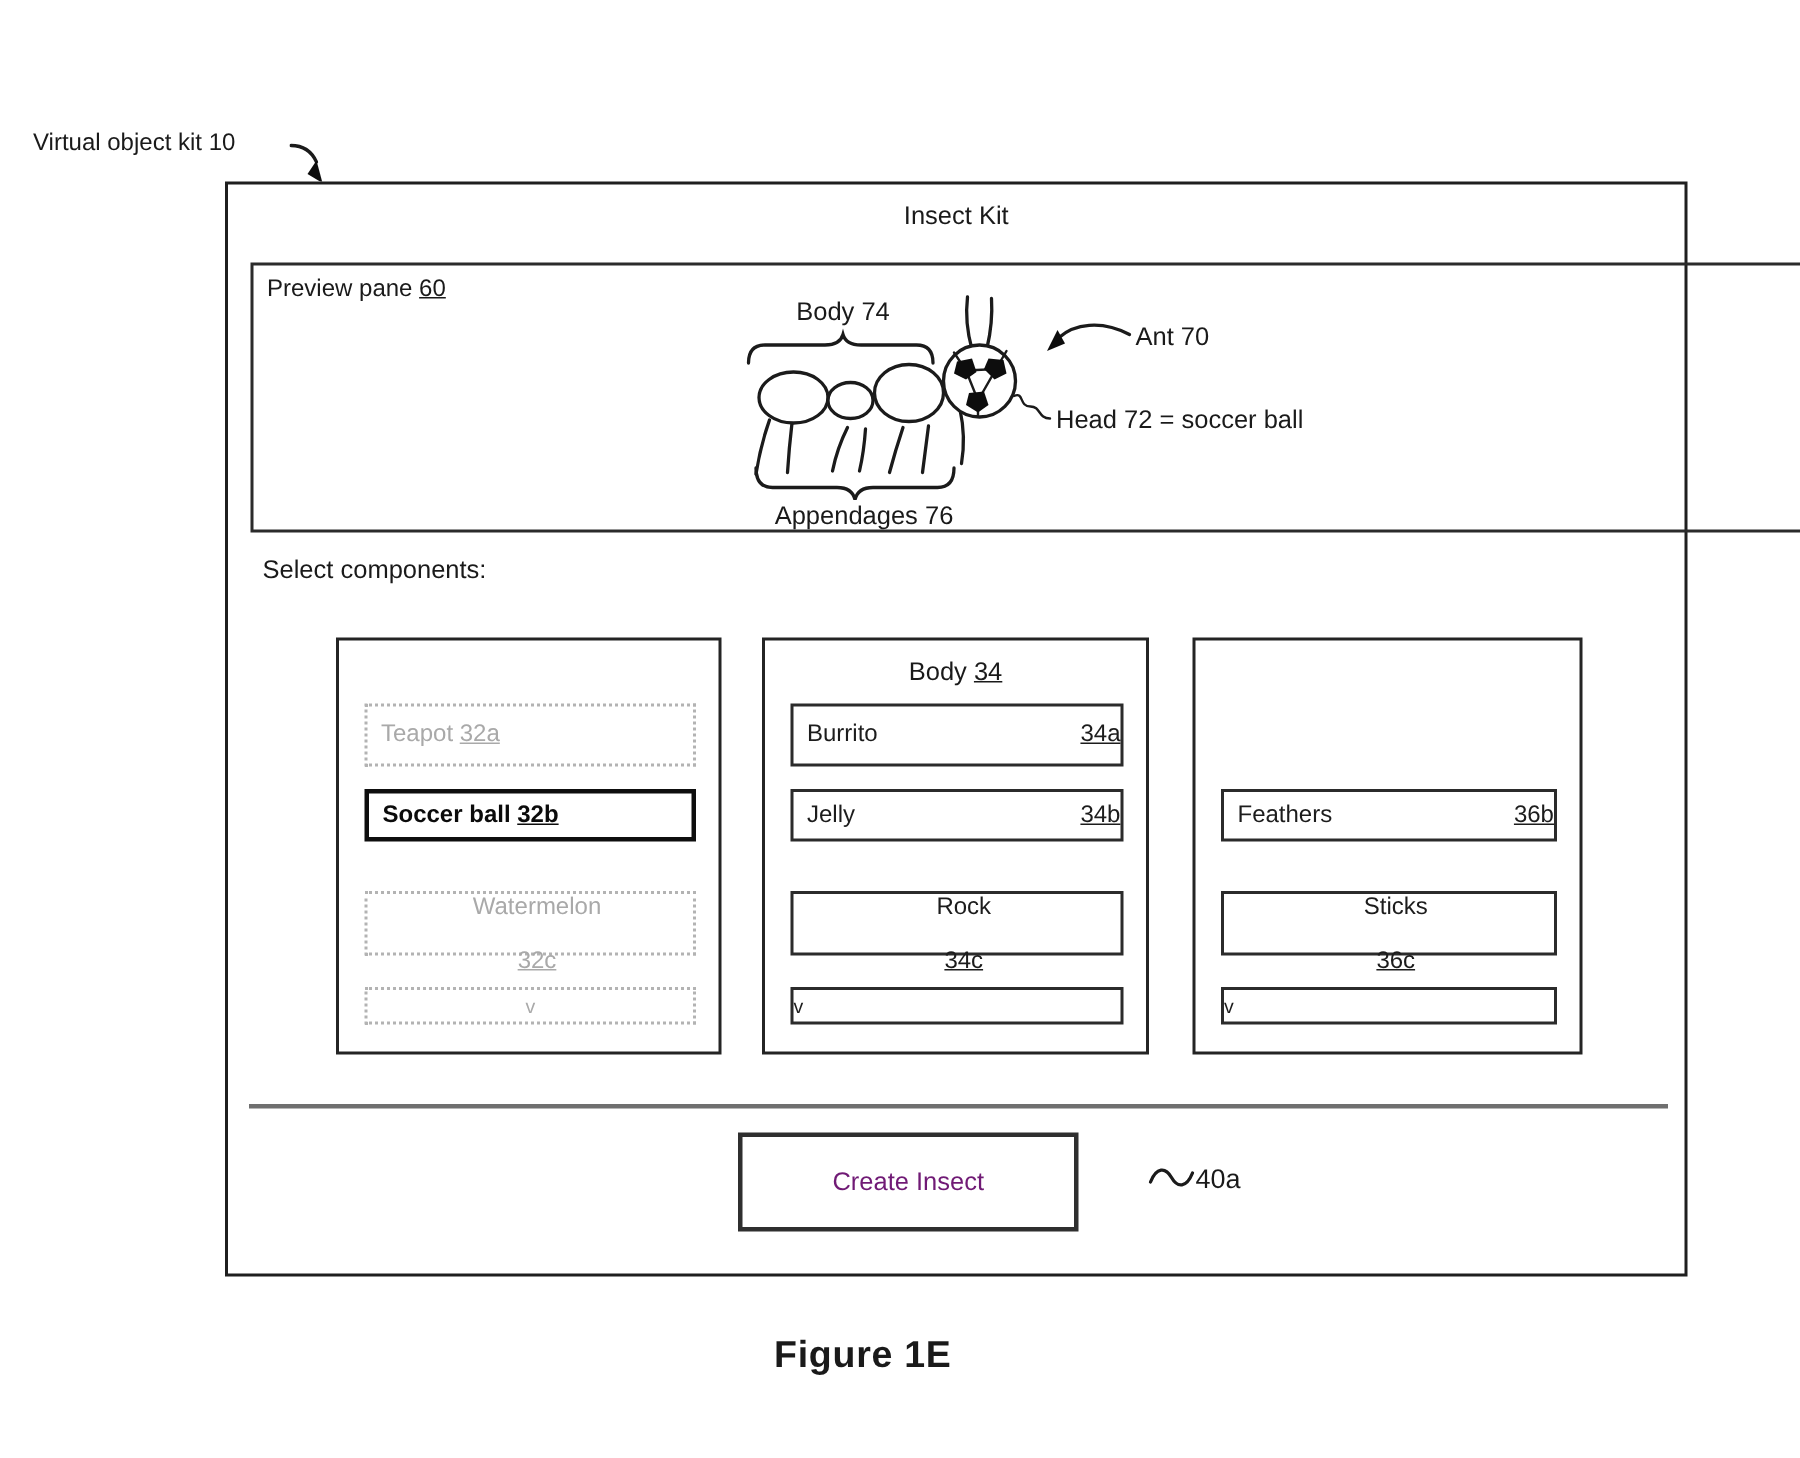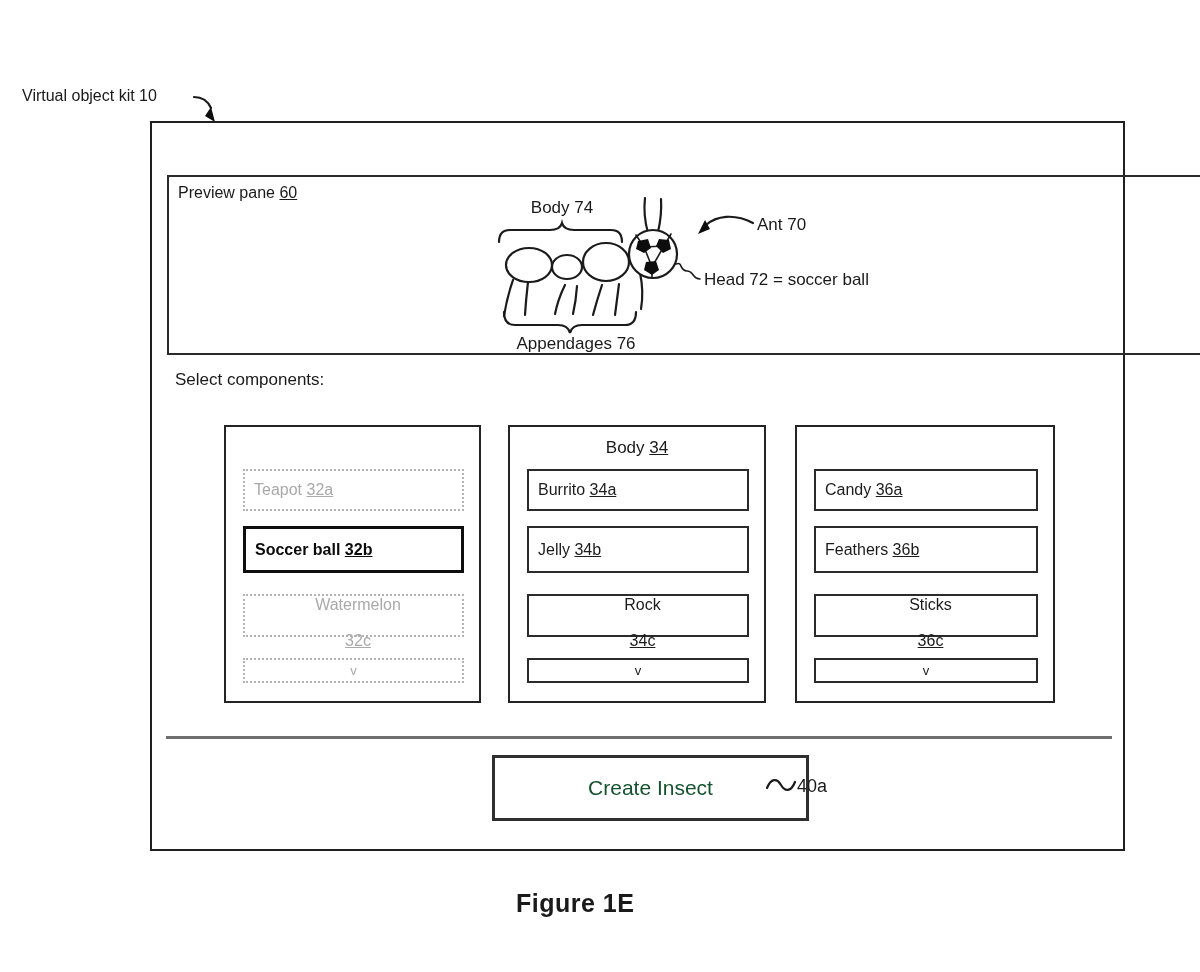--- a/index.html
+++ b/index.html
@@ -30,31 +30,31 @@
 
   .column{position:absolute;top:302px;height:278px;border:2px solid #242424;box-sizing:border-box;background:#fff;}
   .col-head{left:72px;width:257px;}
   .col-body{left:356px;width:258px;}
   .col-apps{left:643px;width:260px;}
   .col-title{position:absolute;top:11px;left:0;right:0;text-align:center;font-size:17px;}
 
   .item{position:absolute;left:17px;right:15px;box-sizing:border-box;display:flex;align-items:center;
     padding-left:9px;font-size:16px;background:#fff;}
   .row1{top:42px;height:42px;}
-  .row2{top:99px;height:47px;}
+  .row2{top:99px;height:35px;}
   .row3{top:167px;height:43px;flex-direction:column;}
   .rowv{top:231px;height:25px;justify-content:center;padding-left:0;font-size:13px;}
-  .available{border:2px solid #2b2b2b;color:#1c1c1c;}
+  .available{border:2px solid #2b2b2b;color:#1c1c1c;justify-content:space-between;}
   .unavailable{border:2px dotted #b3b3b3;color:#a9a9a9;}
   .selected{border:3px solid #0e0e0e;color:#0b0b0b;font-weight:bold;}
 
   .divider{position:absolute;left:14px;width:946px;top:613px;height:3px;background:#6f6f6f;}
 
-  .create-btn{position:absolute;left:340px;top:632px;width:317px;height:66px;background:#fff;
-    border:3px solid #2f2f2f;box-sizing:border-box;font-size:21px;color:#14532d;
+  .create-btn{position:absolute;left:340px;top:632px;width:227px;height:66px;background:#fff;
+    border:3px solid #2f2f2f;box-sizing:border-box;font-size:17px;color:#701a75;
     font-family:"Liberation Sans",sans-serif;cursor:pointer;}
   .btn-squiggle{position:absolute;left:613px;top:650px;}
   .btn-ref{position:absolute;left:645px;top:653px;font-size:18px;}
 
   .caption{position:absolute;left:516px;top:889px;font-size:25px;font-weight:bold;letter-spacing:0.5px;}
 </style>
 </head>
 <body>
 
 <div class="stage">
@@ -63,20 +63,21 @@
     <span>Virtual object kit</span>
     <span>10</span>
   </div>
   <svg class="kit-arrow" width="30" height="32" viewBox="0 0 30 32">
     <path d="M1,5 Q13,5 18,16" fill="none" stroke="#1b1b1b" stroke-width="2.2" stroke-linecap="round"></path>
     <polygon points="22,30 12,24 18,15" fill="#0d0d0d"></polygon>
   </svg>
 
   <div class="window">
 
+    <div class="window-title">Insect Kit</div>
 
     <div class="preview-pane">
       <div class="preview-label">
         <span>Preview pane</span>
         <span class="ref">60</span>
       </div>
 
       <svg class="ant-svg" width="500" height="180" viewBox="460 175 500 180">
 
         <path d="M514,279 Q508,296 505,315"></path>
@@ -144,23 +145,20 @@
       <div class="item row2 available">
         <span>Jelly</span>&nbsp;<span class="ref">34b</span>
       </div>
       <div class="item row3 available">
         <span>Rock</span>&nbsp;<span class="ref">34c</span>
       </div>
       <div class="item rowv available">v</div>
     </div>
 
     <div class="column col-apps">
-      <div class="item row1 available">
-        <span>Candy</span>&nbsp;<span class="ref">36a</span>
-      </div>
       <div class="item row2 available">
         <span>Feathers</span>&nbsp;<span class="ref">36b</span>
       </div>
       <div class="item row3 available">
         <span>Sticks</span>&nbsp;<span class="ref">36c</span>
       </div>
       <div class="item rowv available">v</div>
     </div>
 
     <div class="divider"></div>

